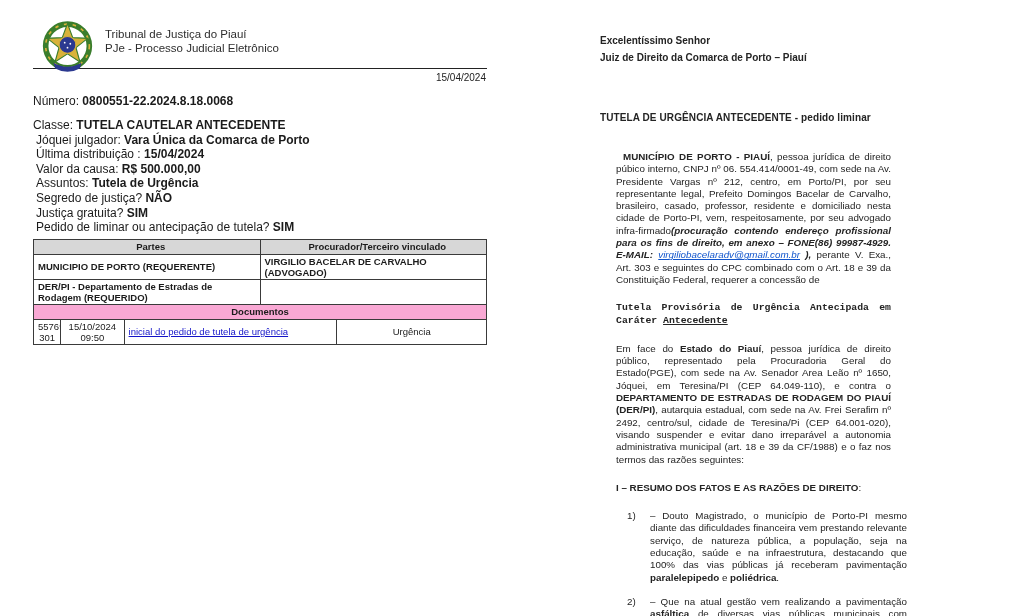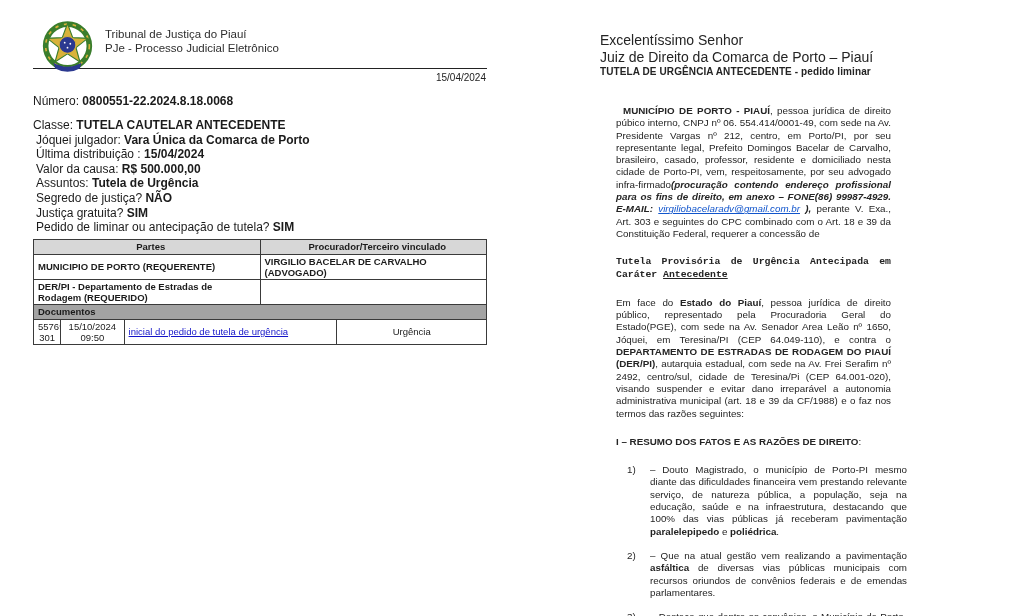--- a/index.html
+++ b/index.html
@@ -27,31 +27,31 @@
   table.grid{width:100%;border-collapse:collapse;table-layout:fixed;}
   table.grid th,table.grid td{
     border:1px solid #3a3a3a;padding:1px 4px;font-size:9.5px;line-height:11px;
     vertical-align:middle;overflow:hidden;
   }
   table.partes{margin-top:4px;}
   table.partes th{background:#d7d7d7;font-weight:bold;text-align:center;height:12px;padding-left:12px;}
   table.partes td{font-weight:bold;height:12px;}
   td.empty{border-top:none;border-bottom:none;}
   table.docs{margin-top:-1px;}
-  table.docs th.section{background:#a3a3a3;font-weight:bold;text-align:left;height:12px;}
+  table.docs th.section{background:#f9a8d4;font-weight:bold;text-align:center;height:12px;}
   table.docs th{background:#d7d7d7;font-weight:bold;text-align:center;}
   table.docs th.doc-col{text-align:left;}
   table.docs td{height:20px;}
   .c{text-align:center;}
   a.doclink{color:#1414c8;text-decoration:underline;cursor:pointer;}
 
   
   .page-right{position:absolute;left:600px;top:32px;width:307px;color:#242424;}
-  .addr{font-size:14px;font-weight:normal;line-height:17px;}
-  .doc-title{font-size:10px;font-weight:bold;letter-spacing:.1px;}
+  .addr{font-size:10px;font-weight:bold;line-height:17px;}
+  .doc-title{margin-top:46px;font-size:10px;font-weight:bold;letter-spacing:.1px;}
   .page-right p{margin:16px;text-align:justify;font-size:9.8px;line-height:12.3px;}
   .p1{margin-top:28px !important;text-indent:7px;}
   .mid-heading{margin-top:9px;text-align:center;font-size:10.6px;line-height:13px;font-family:Liberation Mono, monospace;}
   .p2{margin-top:15px !important;}
   .section-heading{margin-top:17px;text-align:center;font-size:10px;line-height:13px;}
   .list{margin-top:9px;}
   .item{display:flex;padding-left:27px;margin-top:12px;}
   .item:first-child{margin-top:0;}
   .item .num{width:23px;flex:0 0 23px;font-size:9.8px;line-height:12.3px;}
   .item .body{flex:1;text-align:justify;font-size:9.8px;line-height:12.3px;}

